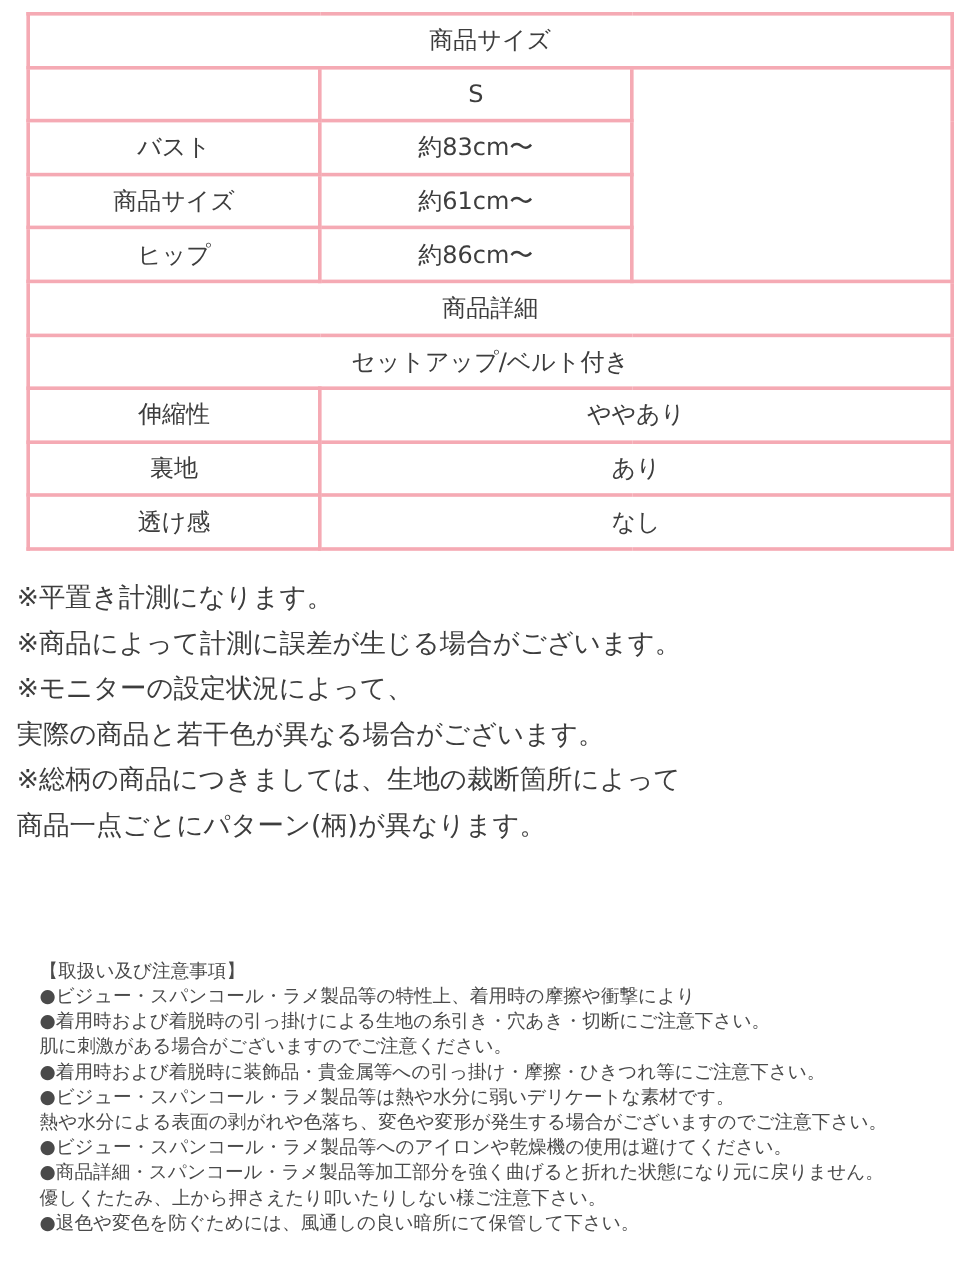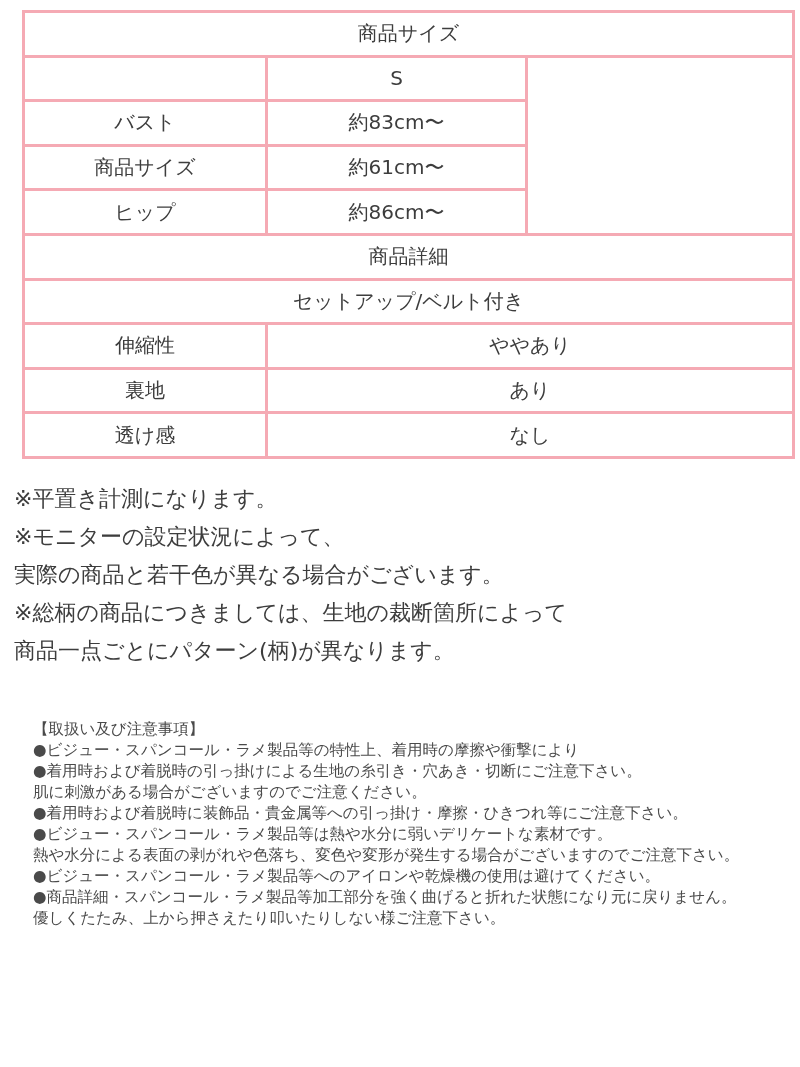--- a/index.html
+++ b/index.html
@@ -35,21 +35,21 @@
   
   .notes {
     margin: 21px 0 0 14px;
     font-size: 22px;
     line-height: 38px;
     color: #3d3d3d;
   }
 
   
   .care {
-    margin: 49px 0 0 33px;
+    margin: 91px 0 0 33px;
     font-size: 15.5px;
     line-height: 21px;
     color: #4a4a4a;
   }
 </style>
 </head>
 <body>
 
 <table class="spec-table">
   <colgroup>
@@ -94,30 +94,32 @@
     </tr>
     <tr>
       <td>透け感</td>
       <td colspan="2">なし</td>
     </tr>
   </tbody>
 </table>
 
 <div class="notes">
   <div>※平置き計測になります。</div>
+  <div>※商品によって計測に誤差が生じる場合がございます。</div>
   <div>※モニターの設定状況によって、</div>
   <div>実際の商品と若干色が異なる場合がございます。</div>
   <div>※総柄の商品につきましては、生地の裁断箇所によって</div>
   <div>商品一点ごとにパターン(柄)が異なります。</div>
 </div>
 
 <div class="care">
   <div>【取扱い及び注意事項】</div>
   <div>●ビジュー・スパンコール・ラメ製品等の特性上、着用時の摩擦や衝撃により</div>
   <div>●着用時および着脱時の引っ掛けによる生地の糸引き・穴あき・切断にご注意下さい。</div>
   <div>肌に刺激がある場合がございますのでご注意ください。</div>
   <div>●着用時および着脱時に装飾品・貴金属等への引っ掛け・摩擦・ひきつれ等にご注意下さい。</div>
   <div>●ビジュー・スパンコール・ラメ製品等は熱や水分に弱いデリケートな素材です。</div>
   <div>熱や水分による表面の剥がれや色落ち、変色や変形が発生する場合がございますのでご注意下さい。</div>
   <div>●ビジュー・スパンコール・ラメ製品等へのアイロンや乾燥機の使用は避けてください。</div>
   <div>●商品詳細・スパンコール・ラメ製品等加工部分を強く曲げると折れた状態になり元に戻りません。</div>
   <div>優しくたたみ、上から押さえたり叩いたりしない様ご注意下さい。</div>
+  <div>●退色や変色を防ぐためには、風通しの良い暗所にて保管して下さい。</div>
 </div>
 
 </body></html>

